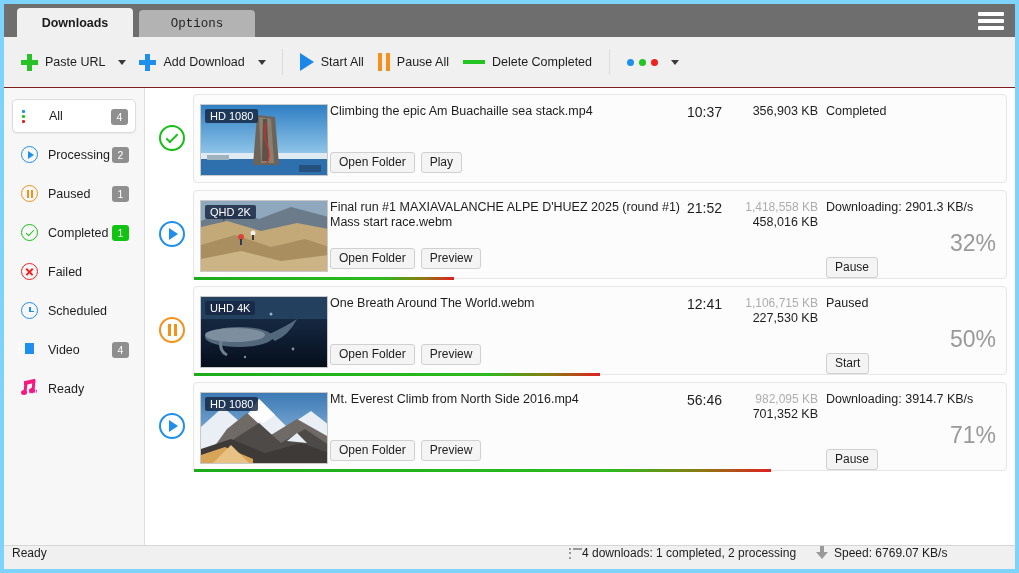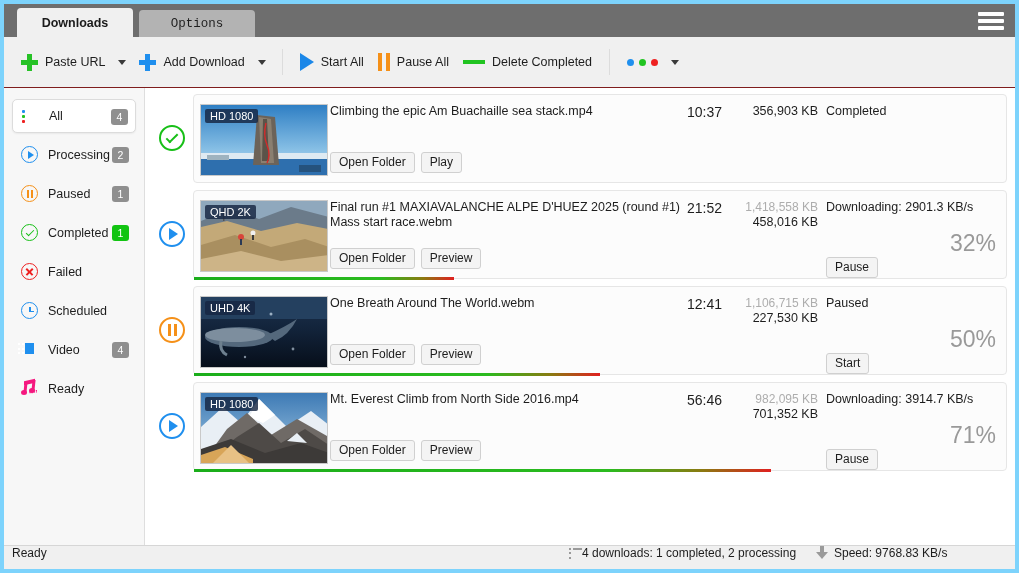--- a/index.html
+++ b/index.html
@@ -696,19 +696,19 @@
               <i></i>
               <i></i>
             </span>
         <span>4 downloads: 1 completed, 2 processing</span>
       </div>
       <div class="sb-right">
         <span class="sb-dl">
               <i></i>
               <b></b>
             </span>
-        <span>Speed: 9768.83 KB/s</span>
+        <span>Speed: 6769.07 KB/s</span>
       </div>
     </div>
   </div>
 
 </div>
 </div>
 
 </body></html>

